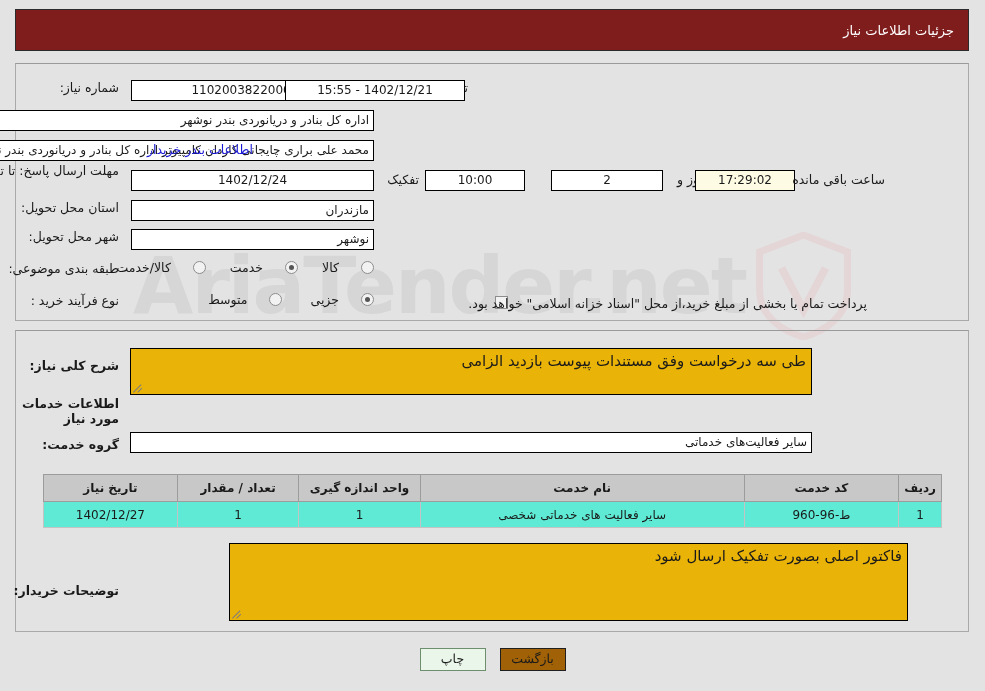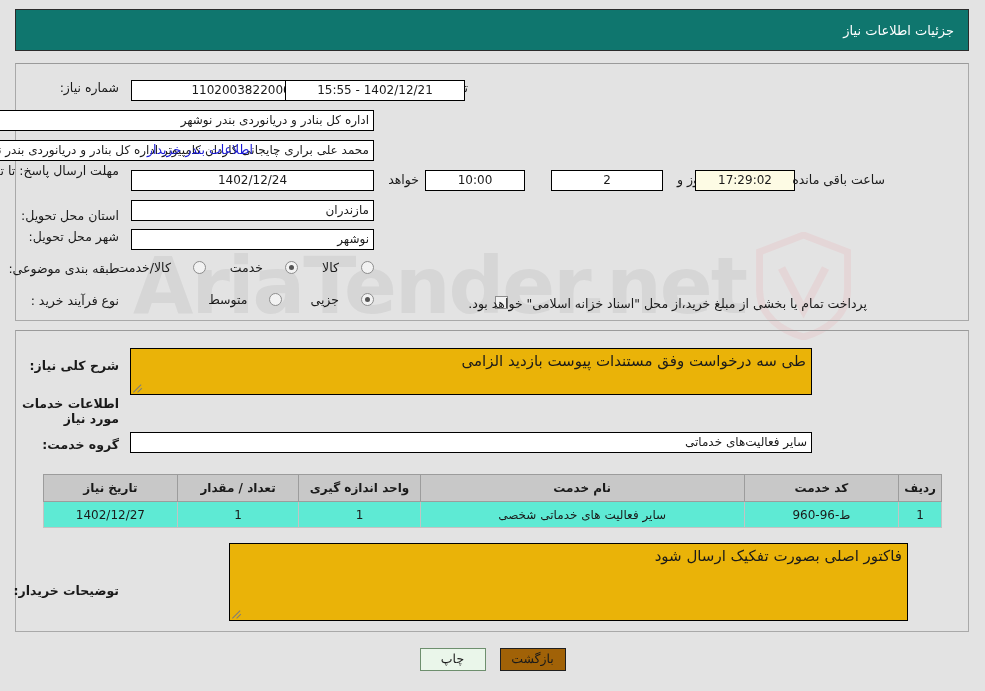--- a/index.html
+++ b/index.html
@@ -51,21 +51,21 @@
     letter-spacing: -2px;
     font-family: "DejaVu Sans", "Liberation Sans", sans-serif;
   }
 
   
   .header-bar {
     position: absolute;
     top: 9px; right: 16px;
     width: 954px;
     height: 42px;
-    background: #0f766e;
+    background: #7f1d1d;
     border: 1px solid #2b2b2b;
     box-sizing: border-box;
     display: flex;
     align-items: center;
     z-index: 2;
   }
   .header-title {
     color: #ffffff;
     font-size: 13px;
     padding-right: 14px;
@@ -269,28 +269,28 @@
 <div class="row" style="top:140px; right:866px;">
   <span class="lbl">ایجاد کننده درخواست:</span>
 </div>
 <div class="fld right" style="position:absolute; top:140px; right:611px; width:579px; z-index:3;">محمد علی براری چایجانی کاردان کامپیوتر اداره کل بنادر و دریانوردی بندر نوشهر</div>
 <a class="link" style="position:absolute; top:142px; left:147px; z-index:3;">اطلاعات بندر خریدار</a>
 
 <div class="row" style="top:163px; right:866px; display:block; line-height:16px; text-align:right;">
   <span class="lbl">مهلت ارسال پاسخ: تا تاریخ:</span>
 </div>
 <div class="fld center" style="position:absolute; top:170px; right:611px; width:243px; z-index:3;">1402/12/24</div>
-<span class="lbl" style="position:absolute; top:172px; right:566px; z-index:3;">خواهد</span>
+<span class="lbl" style="position:absolute; top:172px; right:566px; z-index:3;">تفکیک</span>
 <div class="fld center" style="position:absolute; top:170px; right:460px; width:100px; z-index:3;">10:00</div>
 <div class="fld center" style="position:absolute; top:170px; right:322px; width:112px; z-index:3;">2</div>
 <span class="lbl" style="position:absolute; top:172px; right:280px; z-index:3;">روز و</span>
 <div class="fld center cream" style="position:absolute; top:170px; right:190px; width:100px; z-index:3;">17:29:02</div>
 <span class="lbl" style="position:absolute; top:172px; right:100px; z-index:3;">ساعت باقی مانده</span>
 
-<div class="row" style="top:208px; right:866px;margin-left:24px;">
+<div class="row" style="top:200px; right:866px;margin-left:24px;">
   <span class="lbl">استان محل تحویل:</span>
 </div>
 <div class="fld right" style="position:absolute; top:200px; right:611px; width:243px; z-index:3;">مازندران</div>
 
 <div class="row" style="top:229px; right:866px;">
   <span class="lbl">شهر محل تحویل:</span>
 </div>
 <div class="fld right" style="position:absolute; top:229px; right:611px; width:243px; z-index:3;">نوشهر</div>
 
 <div class="row" style="top:261px; right:866px;">

